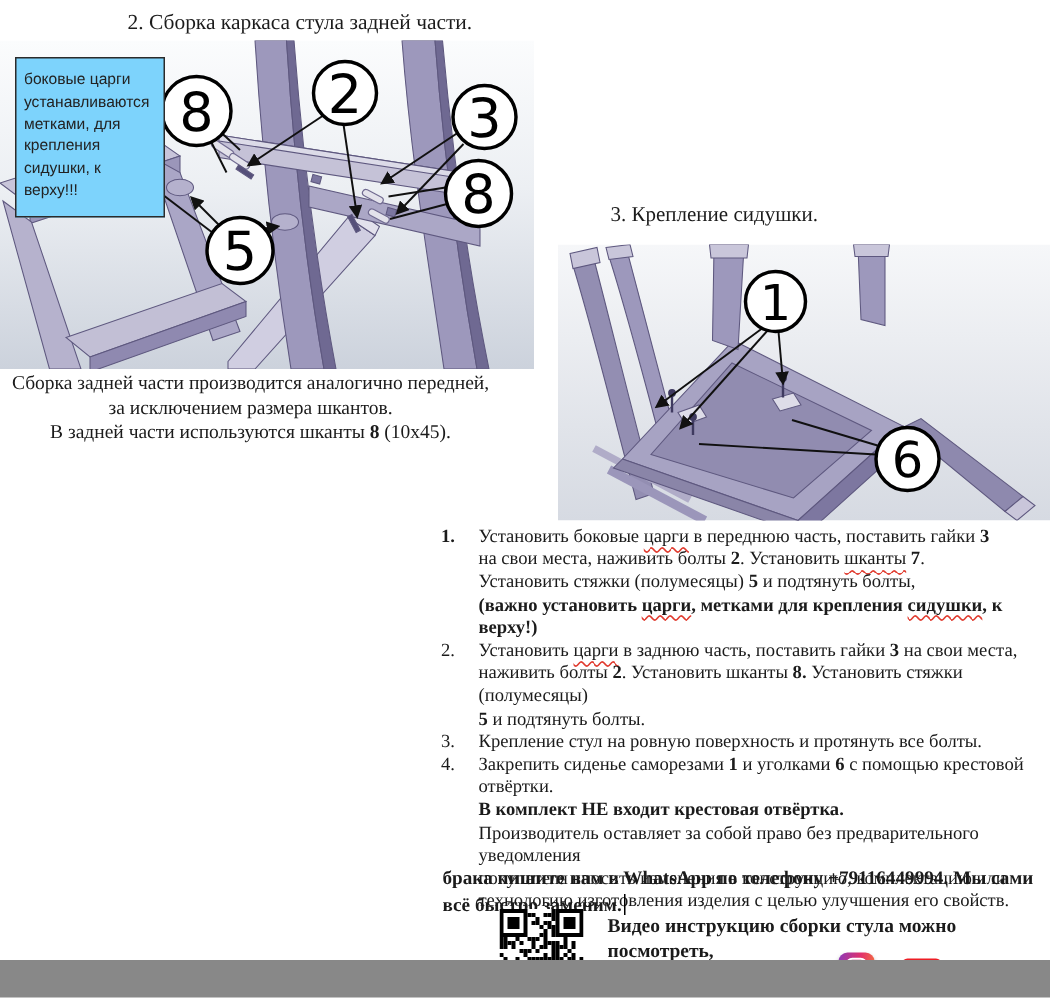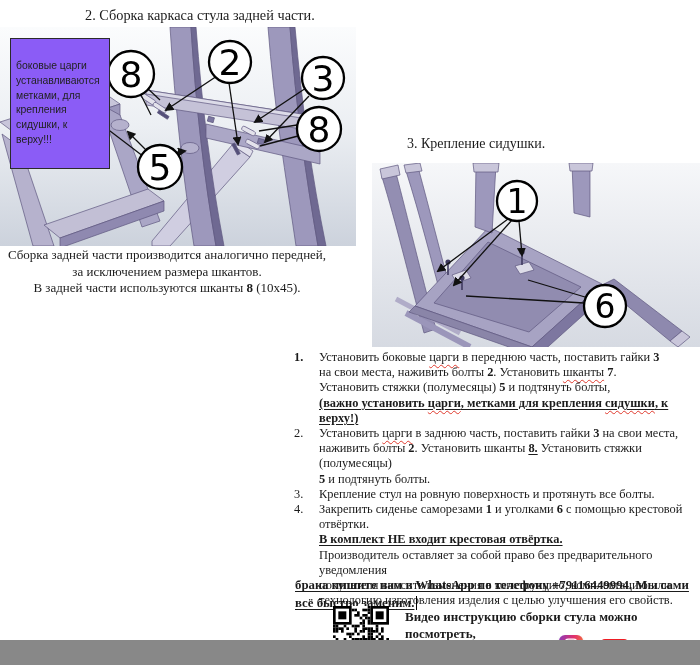--- a/index.html
+++ b/index.html
@@ -4,27 +4,27 @@
 <style>
   :root{
     --paper:#ffffff; --ink:#1b1b1b; --spell_red:#e03a2e;
     --youtube_red:#ed1d24; --insta_purple:#8a3ab9; --insta_pink:#e1306c; --insta_orange:#f77737;
   }
   html,body{margin:0;padding:0;background:#888;}
   .page{position:relative;width:700px;height:640px;background:var(--paper);
         font-family:"Liberation Serif",serif;color:var(--ink);overflow:hidden;}
   .abs{position:absolute;}
   .b{font-weight:bold;}
-  .u{text-decoration:underline;text-decoration-thickness:1.3px;text-underline-offset:2px;}
+  .u{text-decoration-thickness:1.3px;text-underline-offset:2px;}
   .w{text-decoration-line:underline;text-decoration-style:wavy;text-decoration-color:var(--spell_red);
      text-decoration-thickness:1px;text-underline-offset:2.5px;text-align:center;}
   .bar{border-right:1.6px solid #000;padding-right:2px;margin-top:16px;}
   .title{font-size:14.3px;white-space:nowrap;}
-  .note-box{left:10px;top:38px;width:88px;border:1.6px solid #2b2b2b;background:#8b5cf6;
-            padding:20px 5px;font-family:"Liberation Sans",sans-serif;font-size:10.4px;
+  .note-box{left:10px;top:38px;width:88px;border:1.6px solid #2b2b2b;background:#7dd3fc;
+            padding:8px 5px;font-family:"Liberation Sans",sans-serif;font-size:10.4px;
             line-height:1.42;color:#222;z-index:3;}
   .caption1{left:0;top:247px;width:334px;text-align:center;font-size:13px;line-height:16.5px;}
   .list{left:294px;top:350px;width:408px;font-size:12.4px;line-height:15.2px;}
   .list .row{display:flex;}
   .list .num{flex:none;width:25px;}
   .list .body{flex:1;}
   .warranty{left:295px;top:560px;width:401px;font-size:12.8px;line-height:17.4px;text-align:justify;}
   .qr-wrap{left:333px;top:606px;width:56px;height:56px;}
   .video-caption{left:405px;top:608px;width:290px;font-size:13px;line-height:17px;}
   .insta{left:559px;top:635px;width:24px;height:21px;border-radius:6px;

